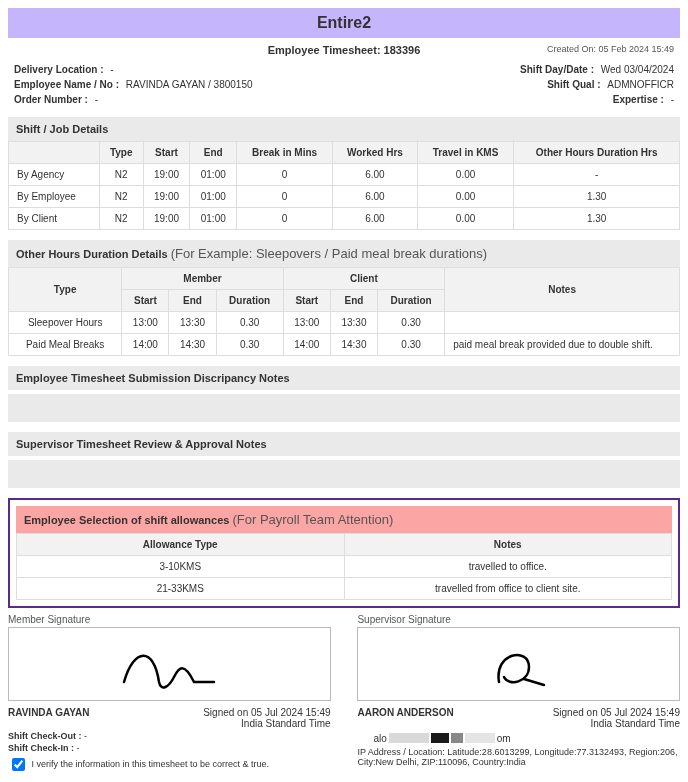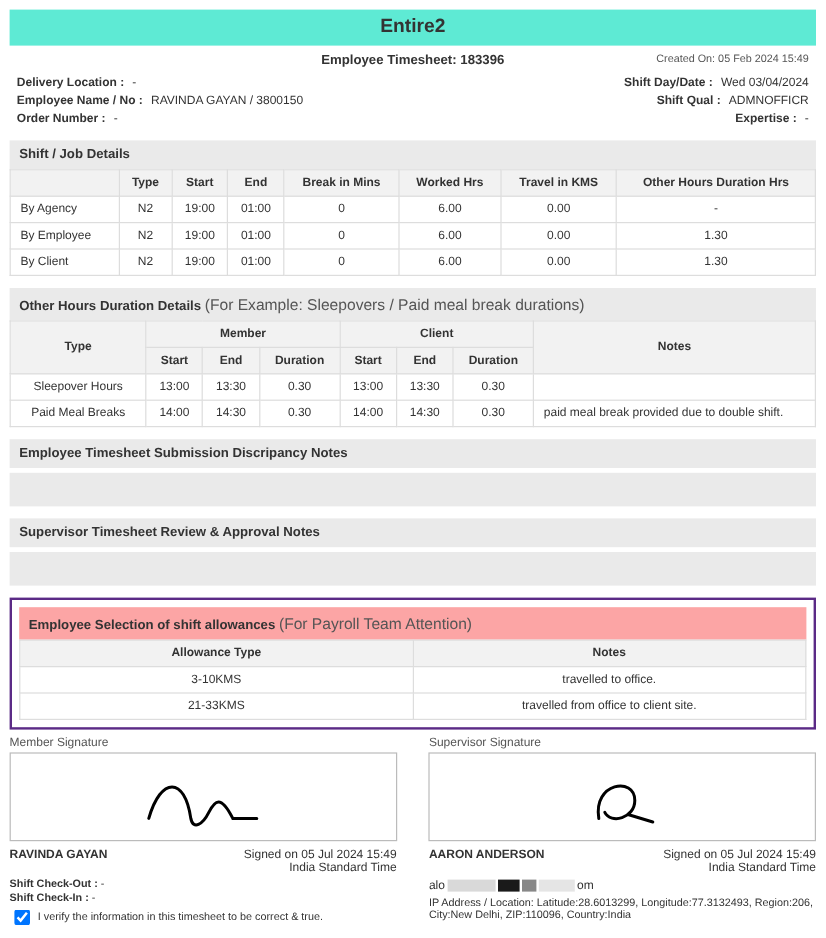--- a/index.html
+++ b/index.html
@@ -1,17 +1,17 @@
 <!DOCTYPE html>
 <html><head>
 <meta charset="utf-8">
 <style>
 html,body{margin:0;padding:0;background:#fff;font-family:Arial,Helvetica,sans-serif;font-size:10px;color:#333}
 .page{width:688px;margin:0 auto;padding:8px 8px 20px 8px;box-sizing:border-box}
-.title-bar{background:#5eead4;text-align:center;font-size:16px;font-weight:bold;padding:6px 0;margin-bottom:2px}
+.title-bar{background:#c4b5fd;text-align:center;font-size:16px;font-weight:bold;padding:6px 0;margin-bottom:2px}
 .subtitle-row{position:relative;text-align:center;font-size:11px;font-weight:bold;padding:4px 0 6px 0}
 .created-on{position:absolute;right:6px;top:4px;font-size:9px;font-weight:normal;color:#555}
 .info-row{display:flex;justify-content:space-between;padding:2px 6px}
 .info-left,.info-right{font-size:10px}
 .info-label{font-weight:bold;display:inline-block}
 .info-val{display:inline-block;margin-left:4px}
 .swatches{display:inline-flex;gap:4px;vertical-align:middle;margin-left:4px}
 .sw{width:14px;height:10px;display:inline-block}
 .section{margin-top:10px}
 .sect-head{background:#eaeaea;font-weight:bold;font-size:11px;padding:6px 8px}
@@ -23,21 +23,21 @@
 .empty-box{background:#eaeaea;height:28px;margin-top:4px}
 .highlight-box{border:2px solid #5b2a86;padding:6px;margin-top:10px}
 .sig-row{display:flex;justify-content:space-between;margin-top:6px}
 .sig-col{width:48%}
 .sig-label{font-size:10px;color:#555;margin-bottom:2px}
 .sig-box{border:1px solid #bbb;height:72px;display:flex;align-items:center;justify-content:center}
 .sig-meta{display:flex;justify-content:space-between;margin-top:6px;font-size:10px}
 .sig-meta .name{font-weight:bold}
 .sig-meta .right{text-align:right}
 .small{font-size:9px;color:#333;margin-top:2px}
-.redline{height:10px;display:flex;align-items:flex-start;gap:2px;margin:4px 0}
+.redline{height:10px;display:flex;align-items:flex-start;gap:2px;margin:4px 16px}
 .rseg{height:10px}
 .notes-col{text-align:left;padding-left:8px}
 .check input{vertical-align:middle;margin-right:4px}
 </style>
 </head>
 <body>
 <div class="page">
 
 <div class="title-bar">Entire2</div>
 <div class="subtitle-row">

